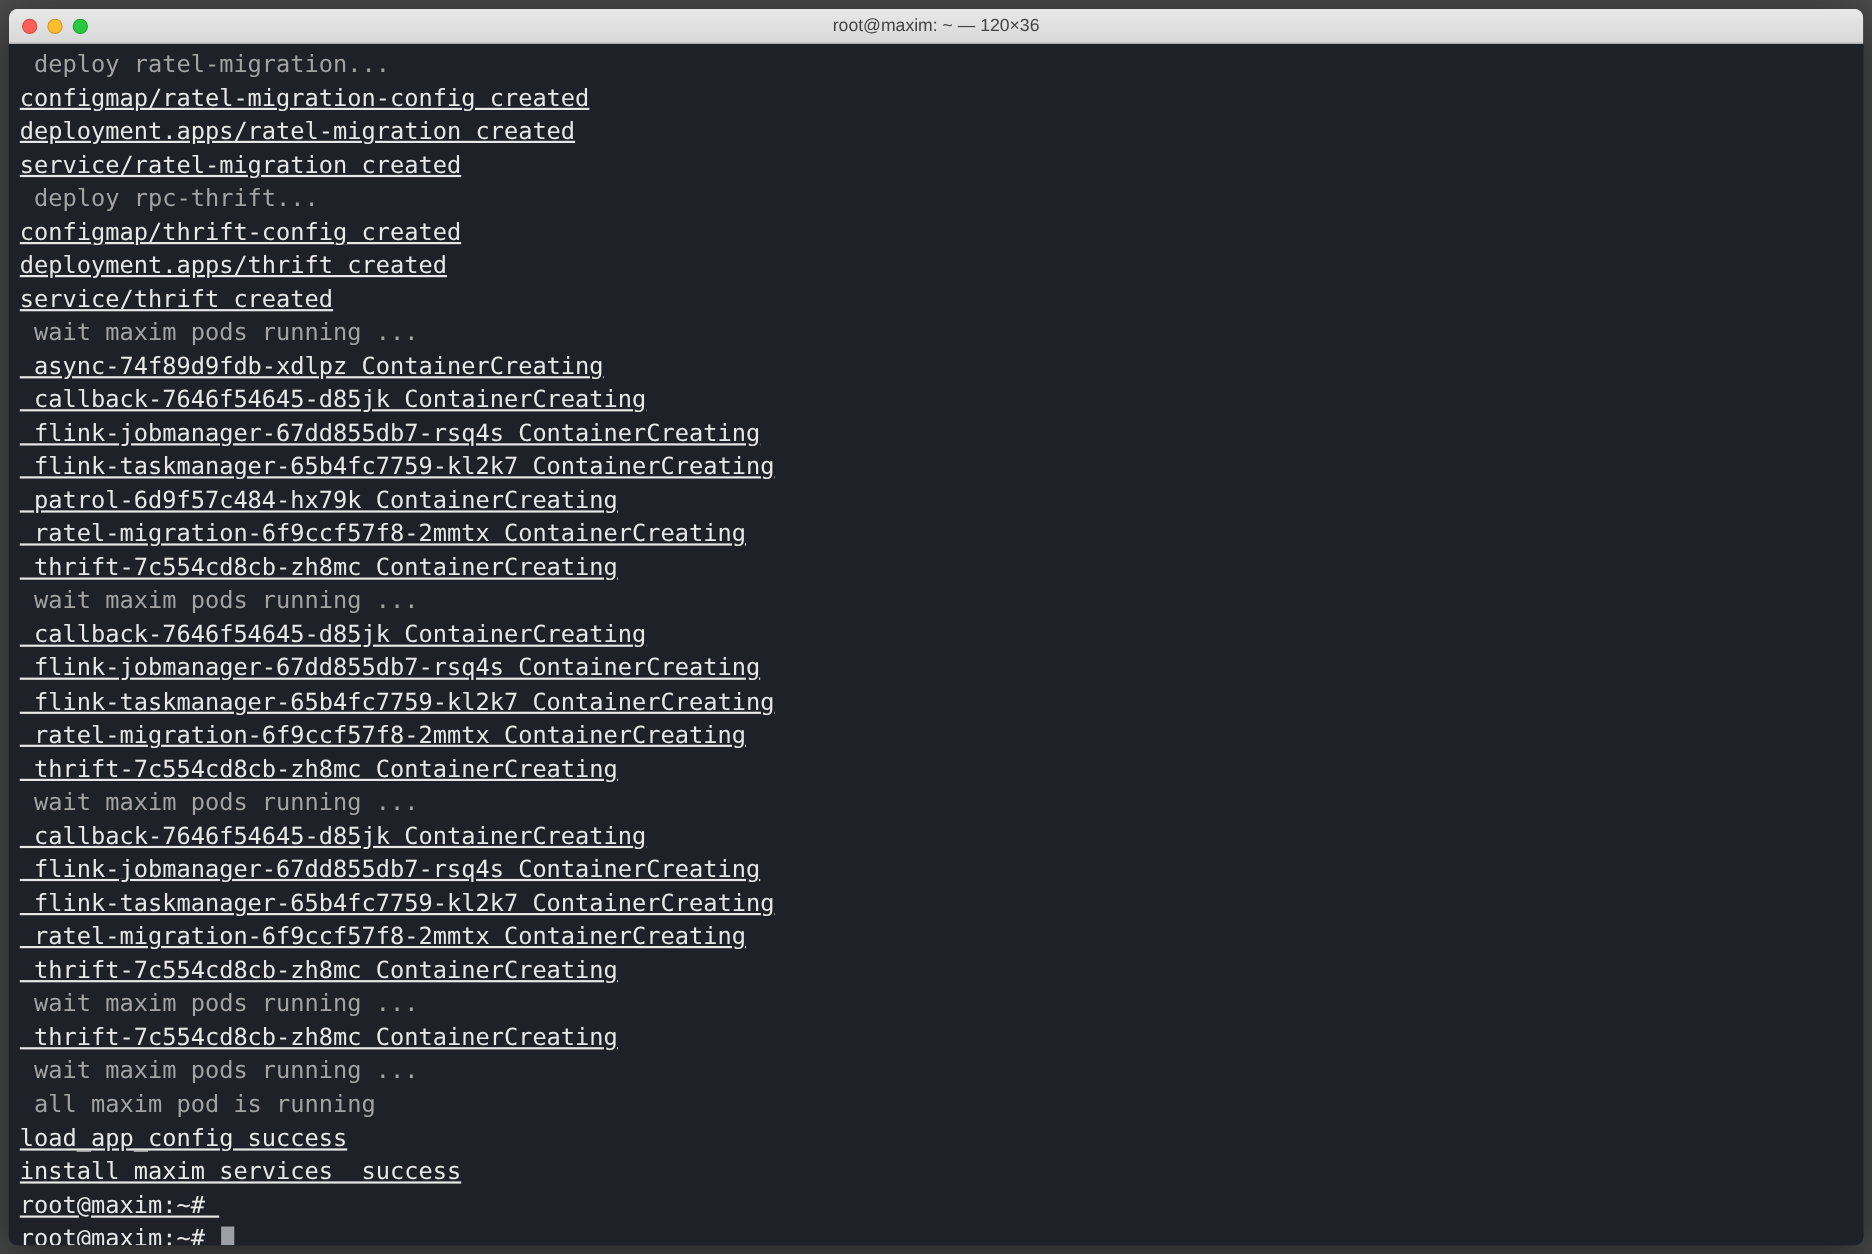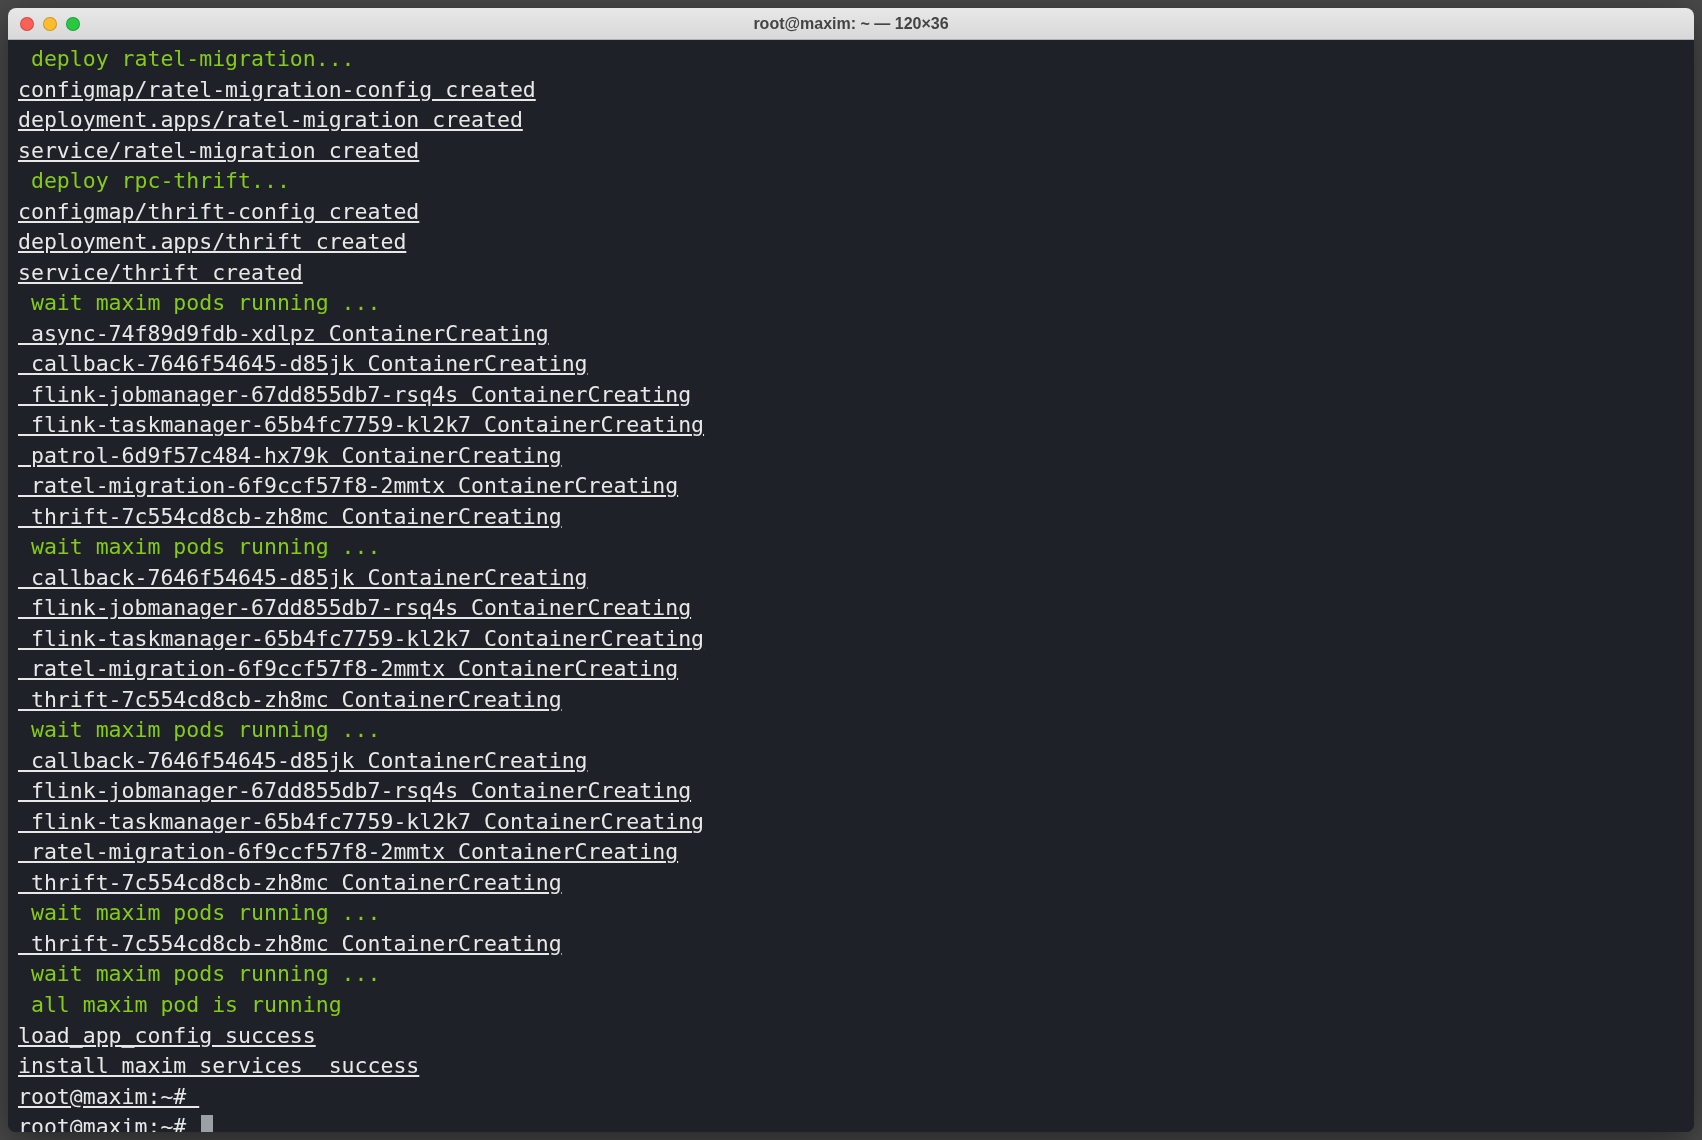--- a/index.html
+++ b/index.html
@@ -44,35 +44,35 @@
     .tl-min { background: #ffbd2e; }
     .tl-max { background: #28c940; }
     .title-text {
       position: absolute;
       left: 0; right: 0;
       text-align: center;
       font-family: -apple-system, "Helvetica Neue", sans-serif;
       font-size: 16px;
       color: #444;
       pointer-events: none;
-      font-weight: 700;
+      font-weight: 400;
     }
     .terminal {
       flex: 1;
       background: #1e2127;
       padding: 4px 10px 8px 10px;
       font-size: 21.5px;
       line-height: 1.42;
       color: #e8e8e8;
       white-space: pre;
       font-family: "Menlo", "Monaco", "Consolas", monospace;
       overflow: hidden;
     }
     .line { white-space: pre; }
-    .green { color: #84cc16; }
+    .green { color: #a3a3a3; }
     .white { color: #e8e8e8; text-decoration: underline; }
     .cursor {
       display: inline-block;
       width: 12px;
       height: 24px;
       background: #9aa0a6;
       vertical-align: text-bottom;
       margin-left: 2px;
     }
   </style>

